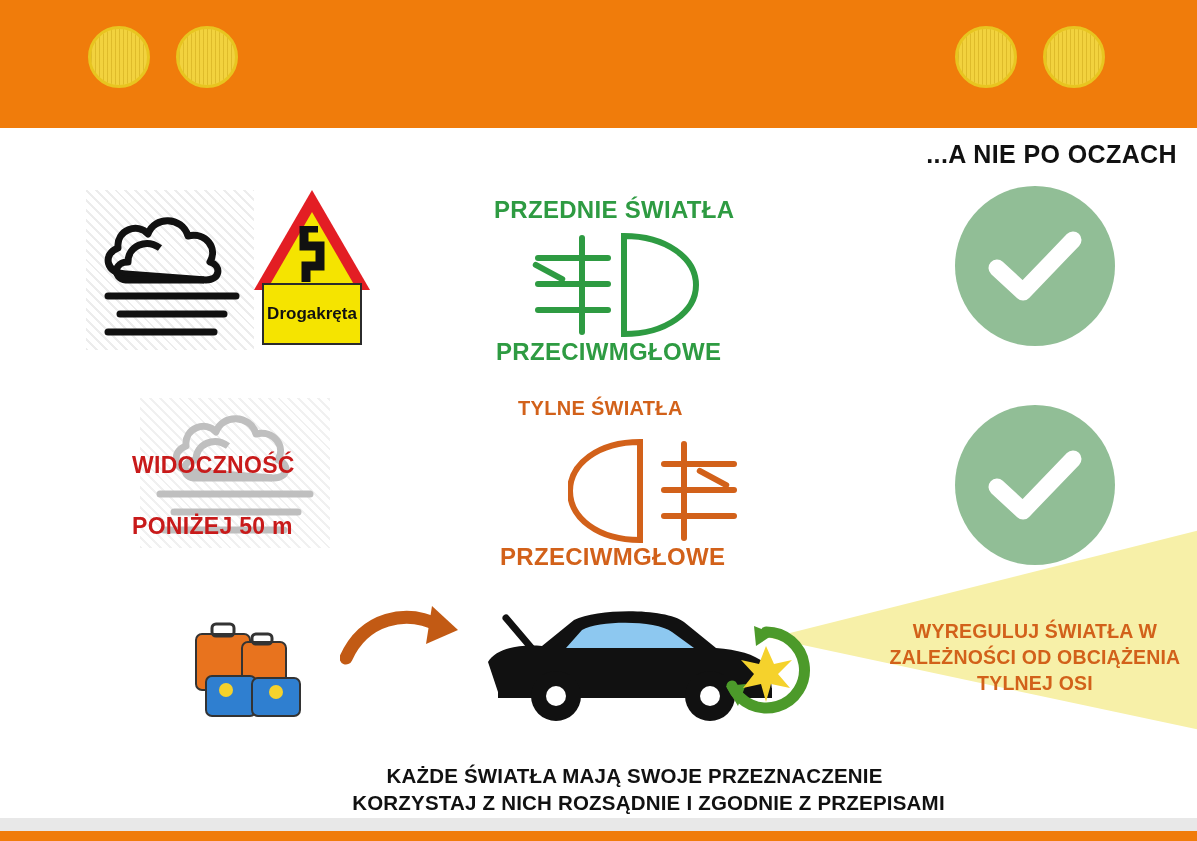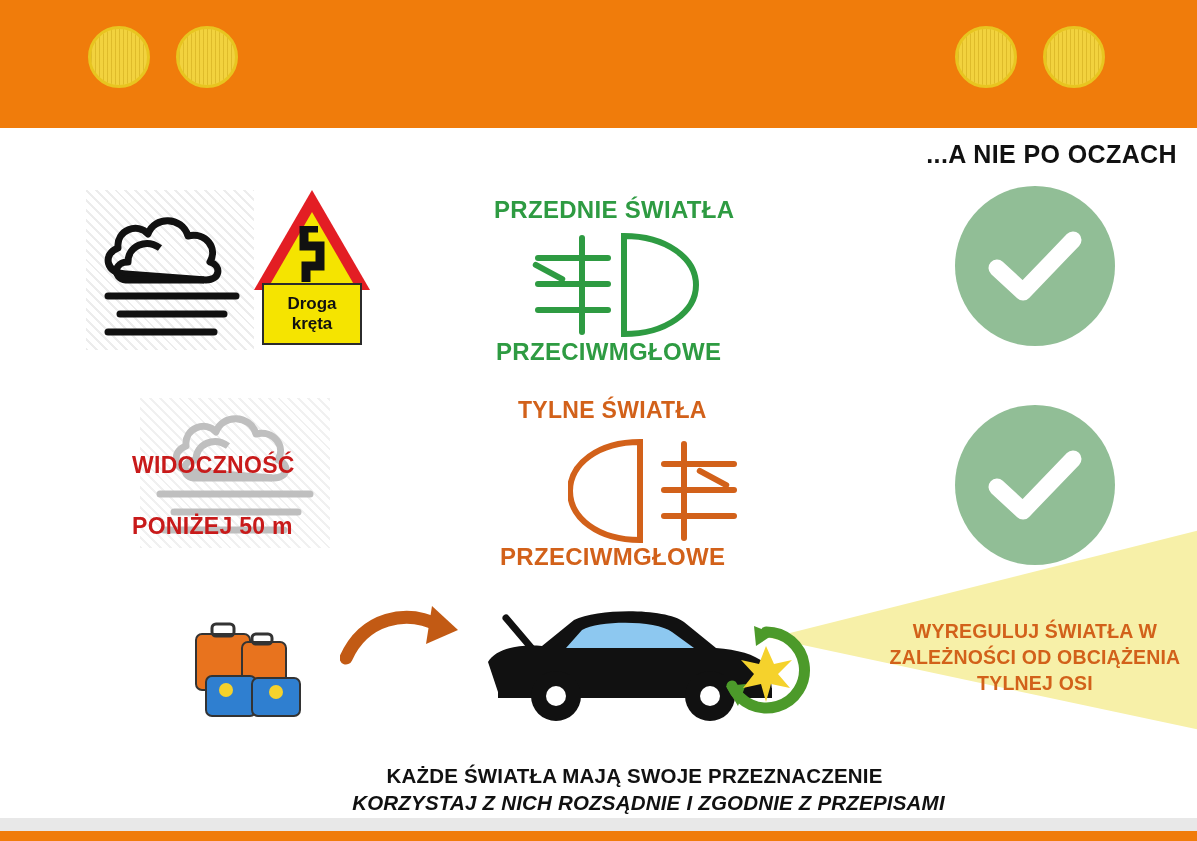--- a/index.html
+++ b/index.html
@@ -51,21 +51,21 @@
   }
 
   .lbl{position:absolute;font-weight:bold;letter-spacing:.3px;}
 
   .green{color:#2E9B42;}
   .orange{color:#D2611A;}
   .red{color:#C81A1A;}
 
   .front-top{left:494px;top:196px;font-size:24px;}
   .front-bottom{left:496px;top:338px;font-size:24px;}
-  .rear-top{left:518px;top:397px;font-size:23px;}
+  .rear-top{left:518px;top:397px;font-size:20px;}
   .rear-bottom{left:500px;top:543px;font-size:24px;}
 
   .vis1{left:132px;top:452px;font-size:23px;}
   .vis2{left:132px;top:513px;font-size:23px;}
 
   
   .fogbox1{position:absolute;left:86px;top:190px;width:168px;height:160px;
     background:#ffffff;}
   .fogbox1::before{
     content:"";position:absolute;inset:0;
@@ -82,21 +82,21 @@
     border-bottom:100px solid #E31E24;
   }
   .sign-tri-in{
     position:absolute;left:14px;top:22px;width:0;height:0;
     border-left:44px solid transparent;border-right:44px solid transparent;
     border-bottom:76px solid #F5E400;
   }
   .sign-sq{
     position:absolute;left:262px;top:283px;width:100px;height:62px;
     background:#F5E400;border:2px solid #2b2b2b;box-sizing:border-box;
-    display:flex;flex-direction:column;align-items:center;justify-content:center;
+    display:flex;flex-direction:row;align-items:center;justify-content:center;
     font-weight:bold;font-size:17px;color:#111;line-height:20px;text-align:center;
   }
 
   .fogbox2{position:absolute;left:140px;top:398px;width:190px;height:150px;background:#fff;}
   .fogbox2::before{
     content:"";position:absolute;inset:0;
     background:repeating-linear-gradient(45deg,
       #ededed 0 2px, #ffffff 2px 7px);
     opacity:.8;
   }
@@ -118,21 +118,21 @@
   }
 
   
   .footer-text{
     position:absolute;left:0;top:762px;width:1197px;
     text-align:center;font-weight:bold;font-size:20.5px;color:#111;
     line-height:27px;letter-spacing:.2px;
   }
   .footer-text span{display:block;}
   .footer-text .f1{padding-left:72px;}
-  .footer-text .f2{padding-left:100px;font-style:italic;}
+  .footer-text .f2{padding-left:100px;}
 
   
   .bottom-curve{
     position:absolute;left:0;top:818px;width:1197px;height:14px;
     background:#E8E8E8;
   }
   .bottom-bar{
     position:absolute;left:0;top:831px;width:1197px;height:10px;
     background:#F07C0B;
   }

